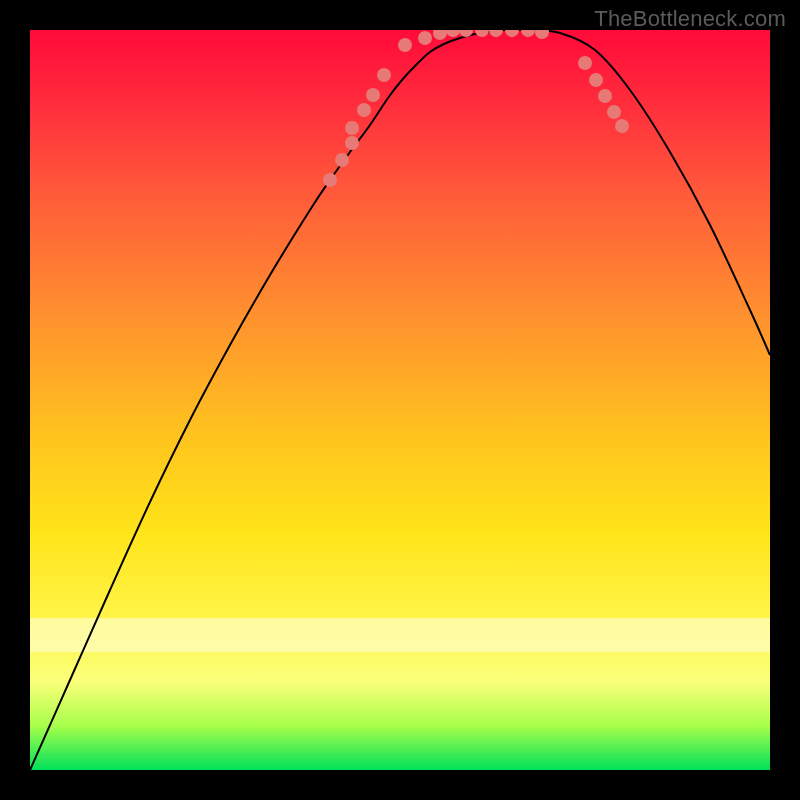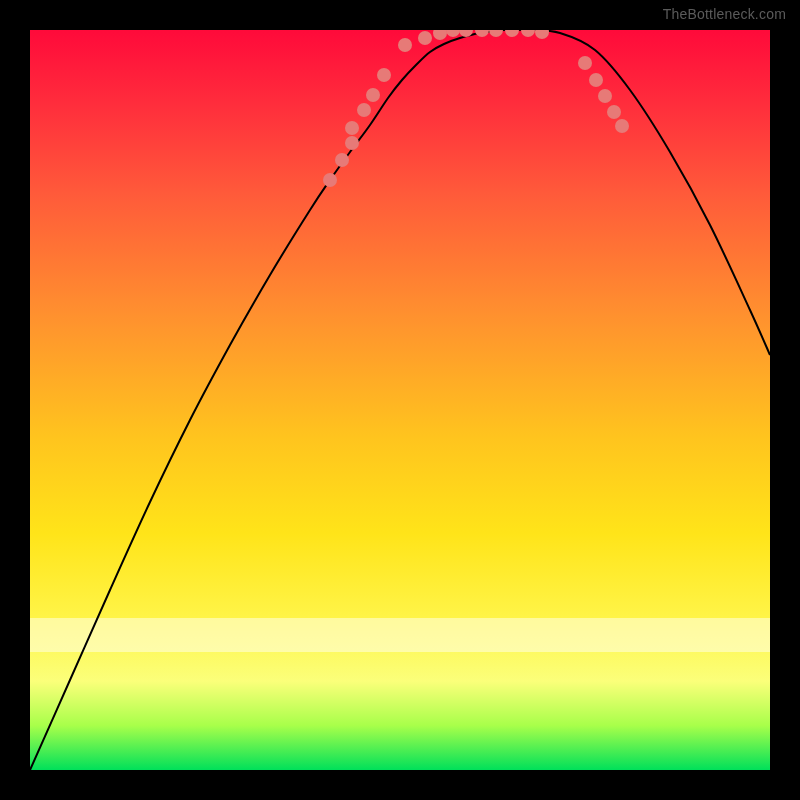--- a/index.html
+++ b/index.html
@@ -40,21 +40,21 @@
   .plot svg {
     position: absolute;
     left: 0;
     top: 0;
   }
   .watermark {
     position: absolute;
     top: 6px;
     right: 14px;
     color: #5b5b5b;
-    font-size: 14px;
+    font-size: 22px;
     letter-spacing: 0.2px;
     font-weight: 400;
     user-select: none;
   }
   .pale-band {
     position: absolute;
     left: 0;
     width: 100%;
     background: rgba(255, 255, 230, 0.55);
   }

